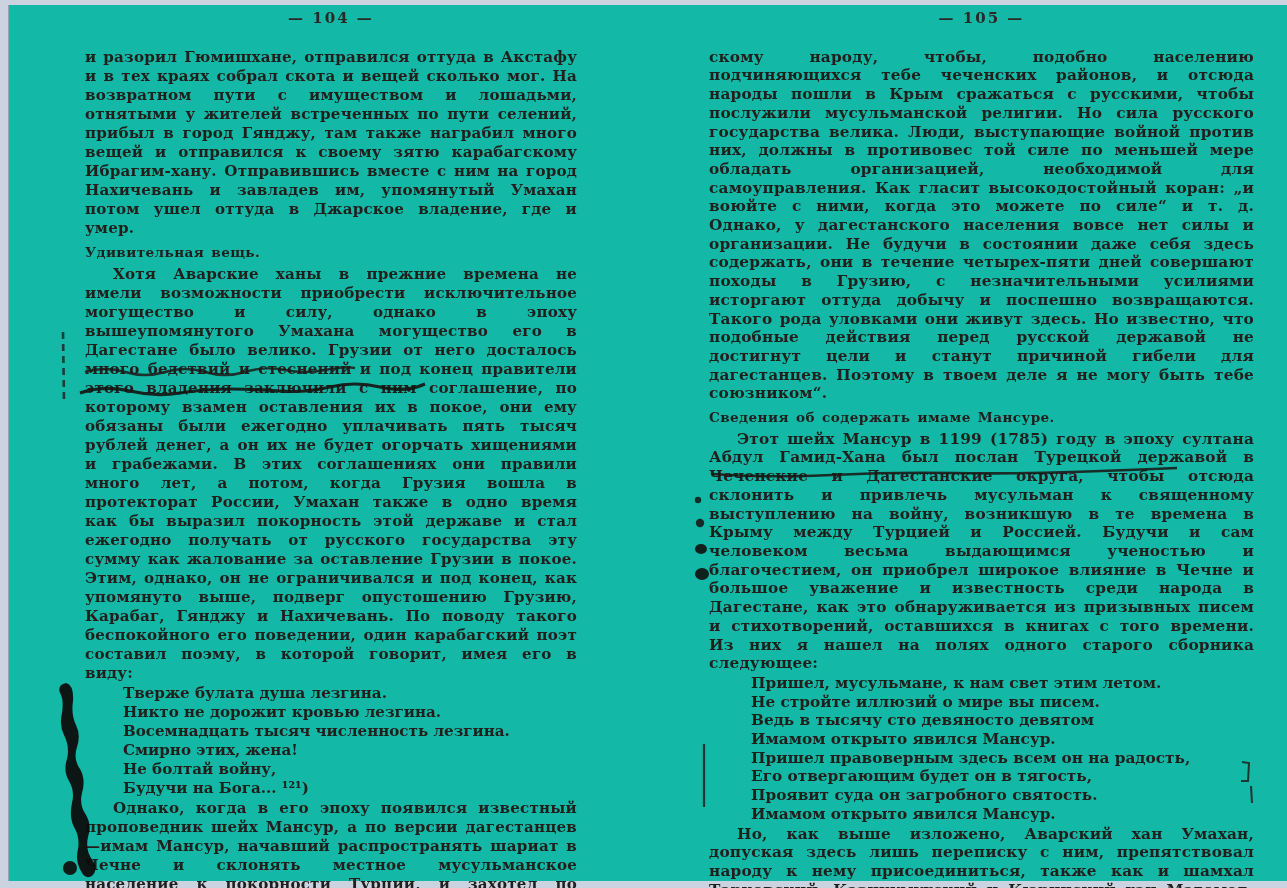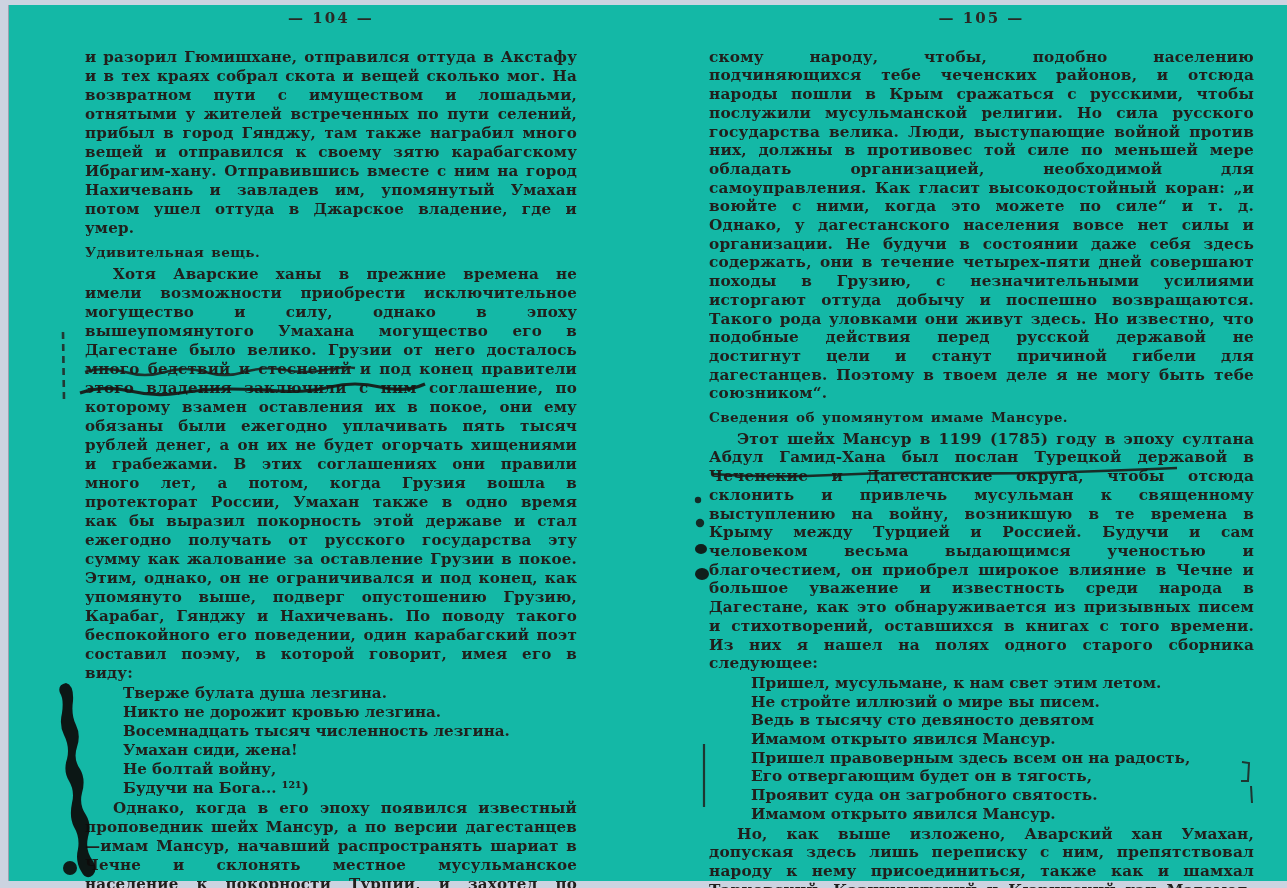--- a/index.html
+++ b/index.html
@@ -45,33 +45,33 @@
   <section class="page page-left">
     <div class="col">
       <div class="pagenum">— 104 —</div>
       <p class="para continuation">и разорил Гюмишхане, отправился оттуда в Акстафу и в тех краях собрал скота и вещей сколько мог. На возвратном пути с имуществом и лошадьми, отнятыми у жителей встреченных по пути селений, прибыл в город Гянджу, там также награбил много вещей и отправился к своему зятю карабагскому Ибрагим-хану. Отправившись вместе с ним на город Нахичевань и завладев им, упомянутый Умахан потом ушел оттуда в Джарское владение, где и умер.</p>
       <h3 class="heading">Удивительная вещь.</h3>
       <p class="para">Хотя Аварские ханы в прежние времена не имели возможности приобрести исключительное могущество и силу, однако в эпоху вышеупомянутого Умахана могущество его в Дагестане было велико. Грузии от него досталось много бедствий и стеснений и под конец правители этого владения заключили с ним соглашение, по которому взамен оставления их в покое, они ему обязаны были ежегодно уплачивать пять тысяч рублей денег, а он их не будет огорчать хищениями и грабежами. В этих соглашениях они правили много лет, а потом, когда Грузия вошла в протекторат России, Умахан также в одно время как бы выразил покорность этой державе и стал ежегодно получать от русского государства эту сумму как жалование за оставление Грузии в покое. Этим, однако, он не ограничивался и под конец, как упомянуто выше, подверг опустошению Грузию, Карабаг, Гянджу и Нахичевань. По поводу такого беспокойного его поведении, один карабагский поэт составил поэму, в которой говорит, имея его в виду:</p>
       <div class="poem">
         <div class="poem-line">Тверже булата душа лезгина.</div>
         <div class="poem-line">Никто не дорожит кровью лезгина.</div>
         <div class="poem-line">Восемнадцать тысяч численность лезгина.</div>
-        <div class="poem-line">Умахан сиди, жена!</div>
+        <div class="poem-line">Смирно этих, жена!</div>
         <div class="poem-line">Не болтай войну,</div>
         <div class="poem-line">Будучи на Бога... ¹²¹)</div>
       </div>
       <p class="para">Однако, когда в его эпоху появился известный проповедник шейх Мансур, а по версии дагестанцев—имам Мансур, начавший распространять шариат в Чечне и склонять местное мусульманское население к покорности Турции, и захотел по примеру чеченского округа также и в Дагестане осуществить свои цели, то Умахан стал против него и не позволил аварскому народу слушаться его. Я даже сам нашел среди старых книг в Дагестане одно написанное Умаханом упомянутому шейху Мансуру письмо, коего длинное изложение составляет следующую суть: Уважаемый имам шейх-Мансур... Ты предлагаешь мне и дагестан-</p>
     </div>
   </section>
 
   <section class="page page-right">
     <div class="col">
       <div class="pagenum">— 105 —</div>
       <p class="para continuation">скому народу, чтобы, подобно населению подчиняющихся тебе чеченских районов, и отсюда народы пошли в Крым сражаться с русскими, чтобы послужили мусульманской религии. Но сила русского государства велика. Люди, выступающие войной против них, должны в противовес той силе по меньшей мере обладать организацией, необходимой для самоуправления. Как гласит высокодостойный коран: „и воюйте с ними, когда это можете по силе“ и т. д. Однако, у дагестанского населения вовсе нет силы и организации. Не будучи в состоянии даже себя здесь содержать, они в течение четырех-пяти дней совершают походы в Грузию, с незначительными усилиями исторгают оттуда добычу и поспешно возвращаются. Такого рода уловками они живут здесь. Но известно, что подобные действия перед русской державой не достигнут цели и станут причиной гибели для дагестанцев. Поэтому в твоем деле я не могу быть тебе союзником“.</p>
-      <h3 class="heading">Сведения об упомянутом имаме Мансуре.</h3>
+      <h3 class="heading">Сведения об содержать имаме Мансуре.</h3>
       <p class="para">Этот шейх Мансур в 1199 (1785) году в эпоху султана Абдул Гамид-Хана был послан Турецкой державой в Чеченские и Дагестанские округа, чтобы отсюда склонить и привлечь мусульман к священному выступлению на войну, возникшую в те времена в Крыму между Турцией и Россией. Будучи и сам человеком весьма выдающимся ученостью и благочестием, он приобрел широкое влияние в Чечне и большое уважение и известность среди народа в Дагестане, как это обнаруживается из призывных писем и стихотворений, оставшихся в книгах с того времени. Из них я нашел на полях одного старого сборника следующее:</p>
       <div class="poem">
         <div class="poem-line">Пришел, мусульмане, к нам свет этим летом.</div>
         <div class="poem-line">Не стройте иллюзий о мире вы писем.</div>
         <div class="poem-line">Ведь в тысячу сто девяносто девятом</div>
         <div class="poem-line">Имамом открыто явился Мансур.</div>
         <div class="poem-line">Пришел правоверным здесь всем он на радость,</div>
         <div class="poem-line">Его отвергающим будет он в тягость,</div>
         <div class="poem-line">Проявит суда он загробного святость.</div>
         <div class="poem-line">Имамом открыто явился Мансур.</div>

